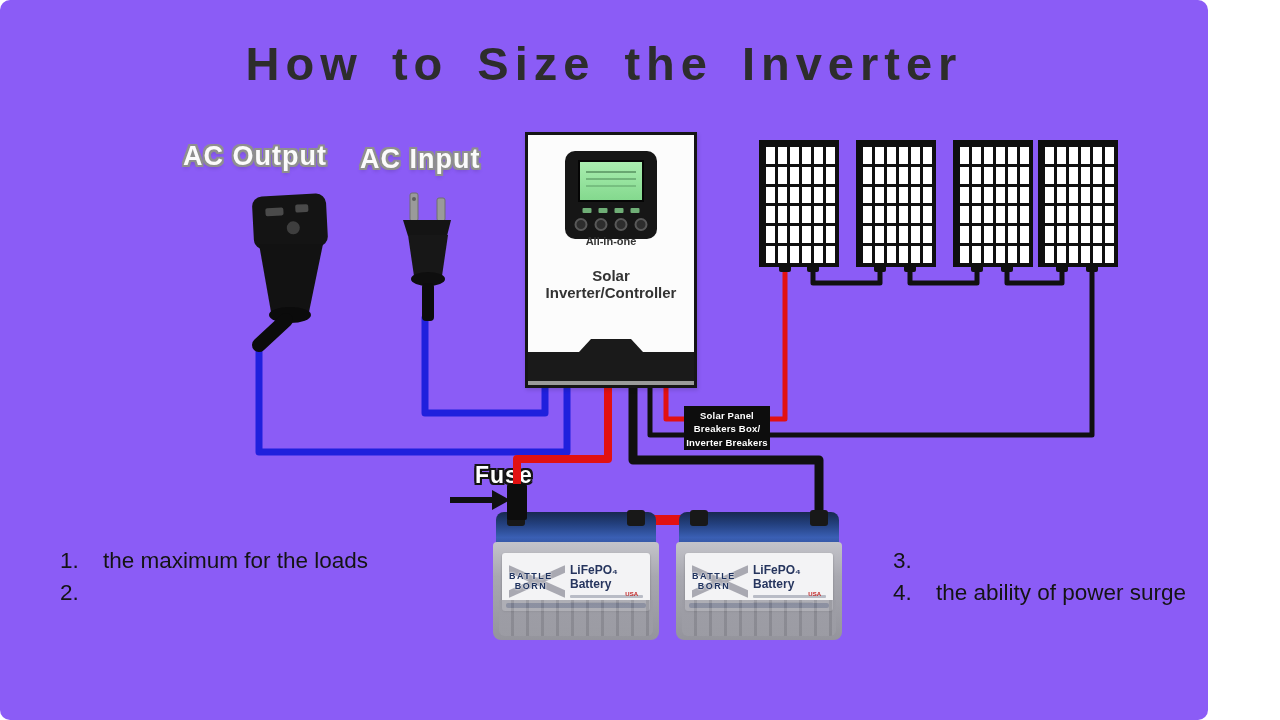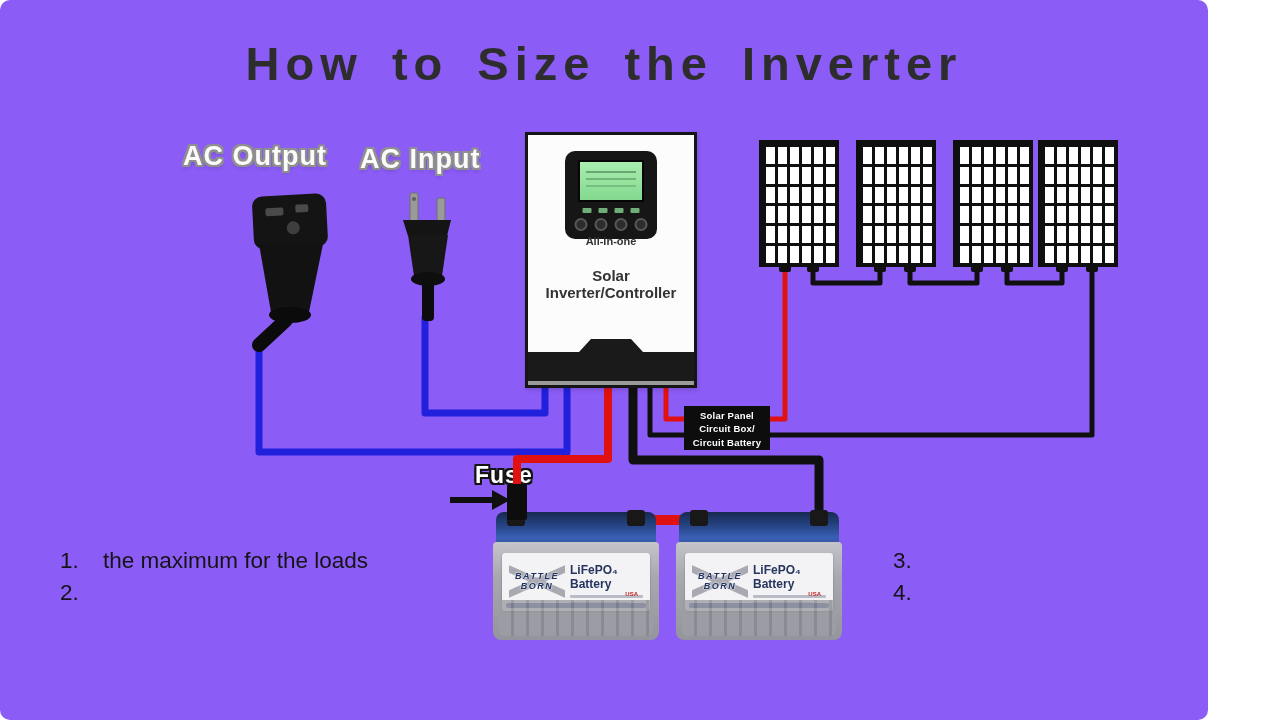--- a/index.html
+++ b/index.html
@@ -62,21 +62,21 @@
   .bat-term-l{left:14px;}.bat-term-r{right:14px;}
   .bat-lid{position:absolute;top:0;left:3px;right:3px;height:34px;border-radius:8px 8px 2px 2px;z-index:1;
      background:linear-gradient(180deg,#18294f 0%,#23407e 35%,#3a5fb4 75%,#33549f 100%);}
   .bat-body{position:absolute;top:30px;left:0;right:0;bottom:0;border-radius:4px 4px 8px 8px;z-index:1;
      background:linear-gradient(180deg,#c4c4ca,#a8a8b0 35%,#94949c);}
   .bat-body::after{content:"";position:absolute;left:6px;right:6px;bottom:4px;height:36px;border-radius:0 0 6px 6px;
      background:repeating-linear-gradient(90deg,#9d9da5 0 12px,#87878f 12px 15px);opacity:.8;}
   .bat-label{position:absolute;top:11px;left:9px;right:9px;height:58px;background:#f3f3f5;border-radius:3px;
      display:flex;gap:5px;padding:5px 7px;box-sizing:border-box;box-shadow:0 1px 2px rgba(0,0,0,.3);}
   .bat-strip{position:absolute;left:4px;right:4px;bottom:3px;height:5px;background:#2c4480;border-radius:2px;opacity:.85;}
-  .bat-logo{position:relative;width:56px;display:flex;align-items:center;justify-content:center;overflow:hidden;font-style:italic;}
+  .bat-logo{position:relative;width:56px;display:flex;align-items:center;overflow:hidden;}
   .bat-x{position:absolute;inset:6px 2px;}
   .bat-x::before,.bat-x::after{content:"";position:absolute;left:-6px;right:-6px;top:50%;height:7px;margin-top:-4px;background:#a9a9b2;}
   .bat-x::before{transform:rotate(24deg);}
   .bat-x::after{transform:rotate(-24deg);}
   .bat-brand{position:relative;display:flex;flex-direction:column;align-items:center;color:#20335f;
      font-weight:800;font-size:9px;letter-spacing:1.5px;line-height:1.1;text-shadow:0 0 2px #f3f3f5,0 0 2px #f3f3f5;}
   .bat-info{flex:1;position:relative;padding-top:5px;}
   .bat-type{font-size:12px;font-weight:800;color:#26355e;}
   .bat-spec{height:3px;background:#b9bcc6;margin-top:4px;border-radius:1px;}
   .bat-spec.s2{width:82%;}
@@ -182,22 +182,22 @@
     <div class="inv-foot"></div>
   </div>
 
   <div class="panel" style="left:759px;"></div>
   <div class="panel" style="left:856px;"></div>
   <div class="panel" style="left:953px;"></div>
   <div class="panel" style="left:1038px;"></div>
 
   <div class="combiner">
     <div>Solar Panel</div>
-    <div>Circuit Box/</div>
-    <div>Circuit Battery</div>
+    <div>Breakers Box/</div>
+    <div>Inverter Breakers</div>
   </div>
 
   <div class="fuse-block"></div>
   <div class="fuse-label">Fuse</div>
 
   <div class="battery" style="left:493px;">
     <div class="bat-term bat-term-l"></div>
     <div class="bat-term bat-term-r"></div>
     <div class="bat-lid"></div>
     <div class="bat-body">
@@ -253,17 +253,18 @@
       <span class="cons-num">2.</span>
     </div>
   </div>
 
   <div class="cons-list" style="left:893px;">
     <div class="cons-row">
       <span class="cons-num">3.</span>
     </div>
     <div class="cons-row">
       <span class="cons-num">4.</span>
+      <span>the ability of power surge</span>
     </div>
   </div>
 
 
 </div>
 
 </body></html>

